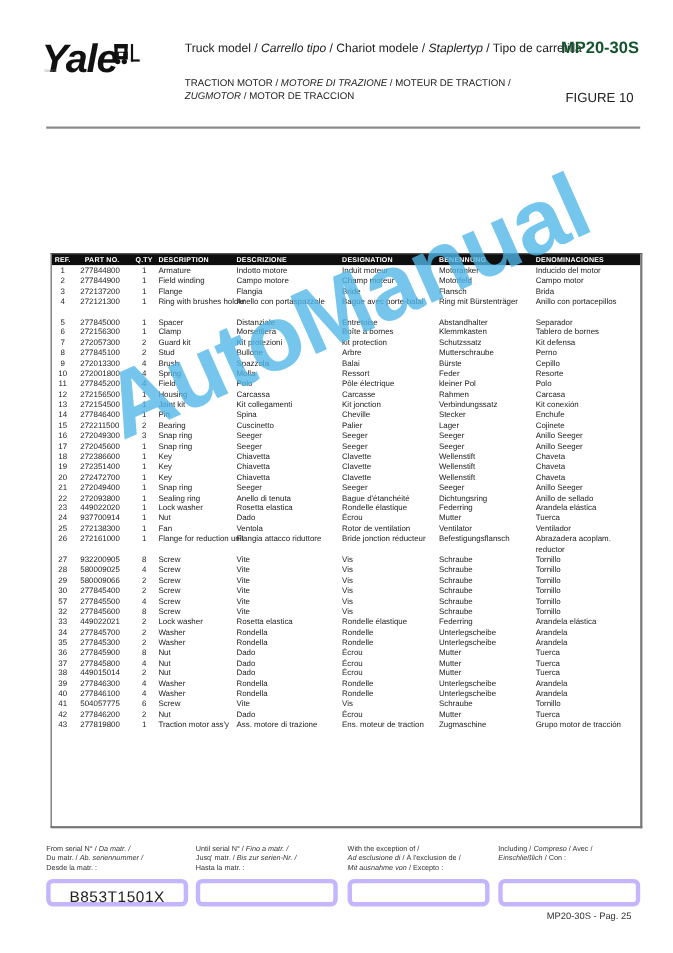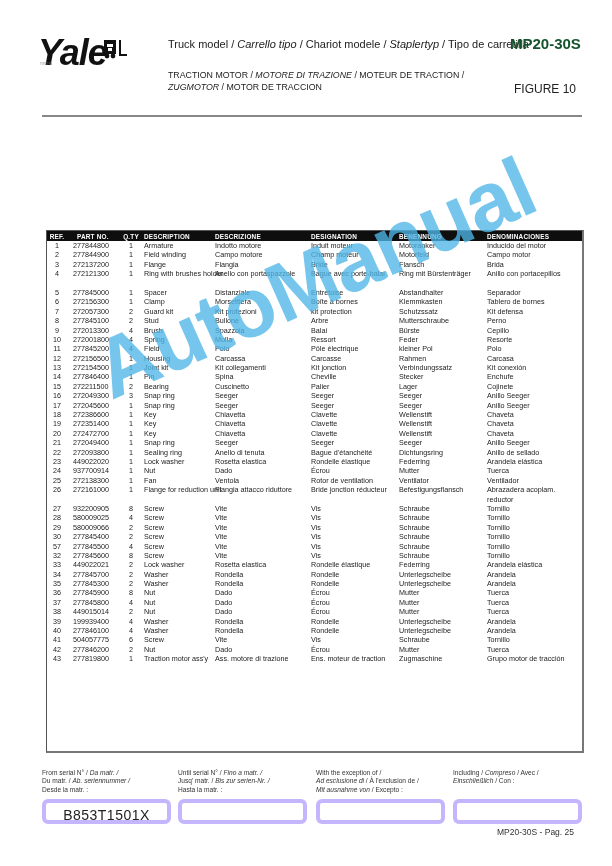--- a/index.html
+++ b/index.html
@@ -467,21 +467,21 @@
         <span class="c-part">449015014</span>
         <span class="c-qty">2</span>
         <span class="c-desc">Nut</span>
         <span class="c-descr">Dado</span>
         <span class="c-desig">Écrou</span>
         <span class="c-ben">Mutter</span>
         <span class="c-den">Tuerca</span>
       </div>
       <div class="row">
         <span class="c-ref">39</span>
-        <span class="c-part">199939400</span>
+        <span class="c-part">277846300</span>
         <span class="c-qty">4</span>
         <span class="c-desc">Washer</span>
         <span class="c-descr">Rondella</span>
         <span class="c-desig">Rondelle</span>
         <span class="c-ben">Unterlegscheibe</span>
         <span class="c-den">Arandela</span>
       </div>
       <div class="row">
         <span class="c-ref">40</span>
         <span class="c-part">277846100</span>

